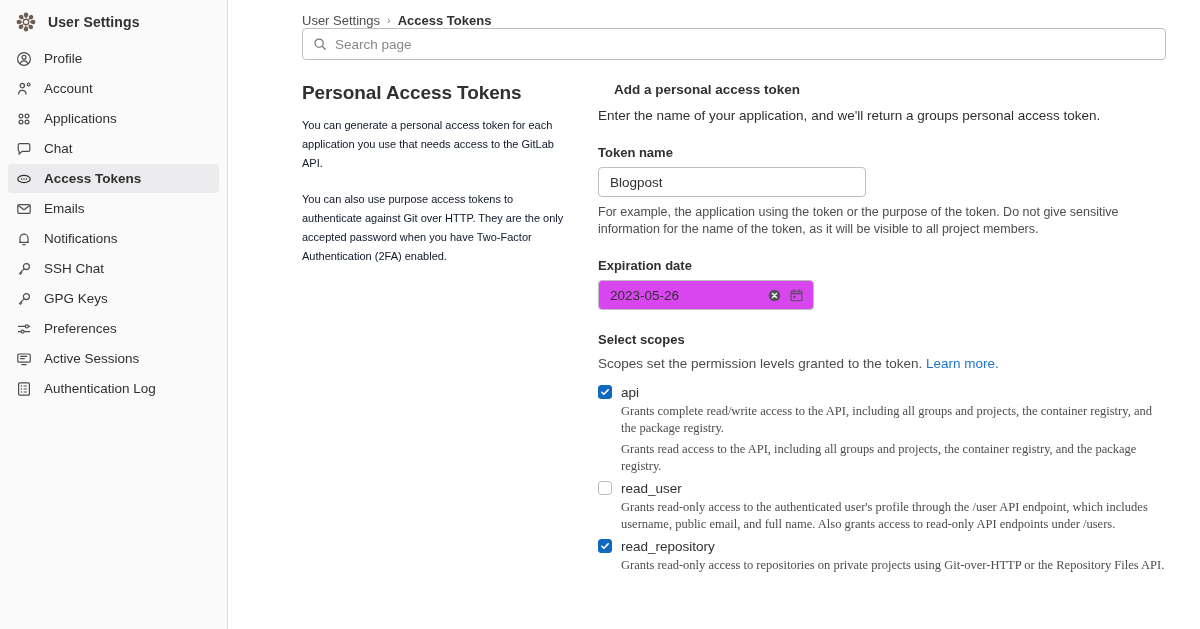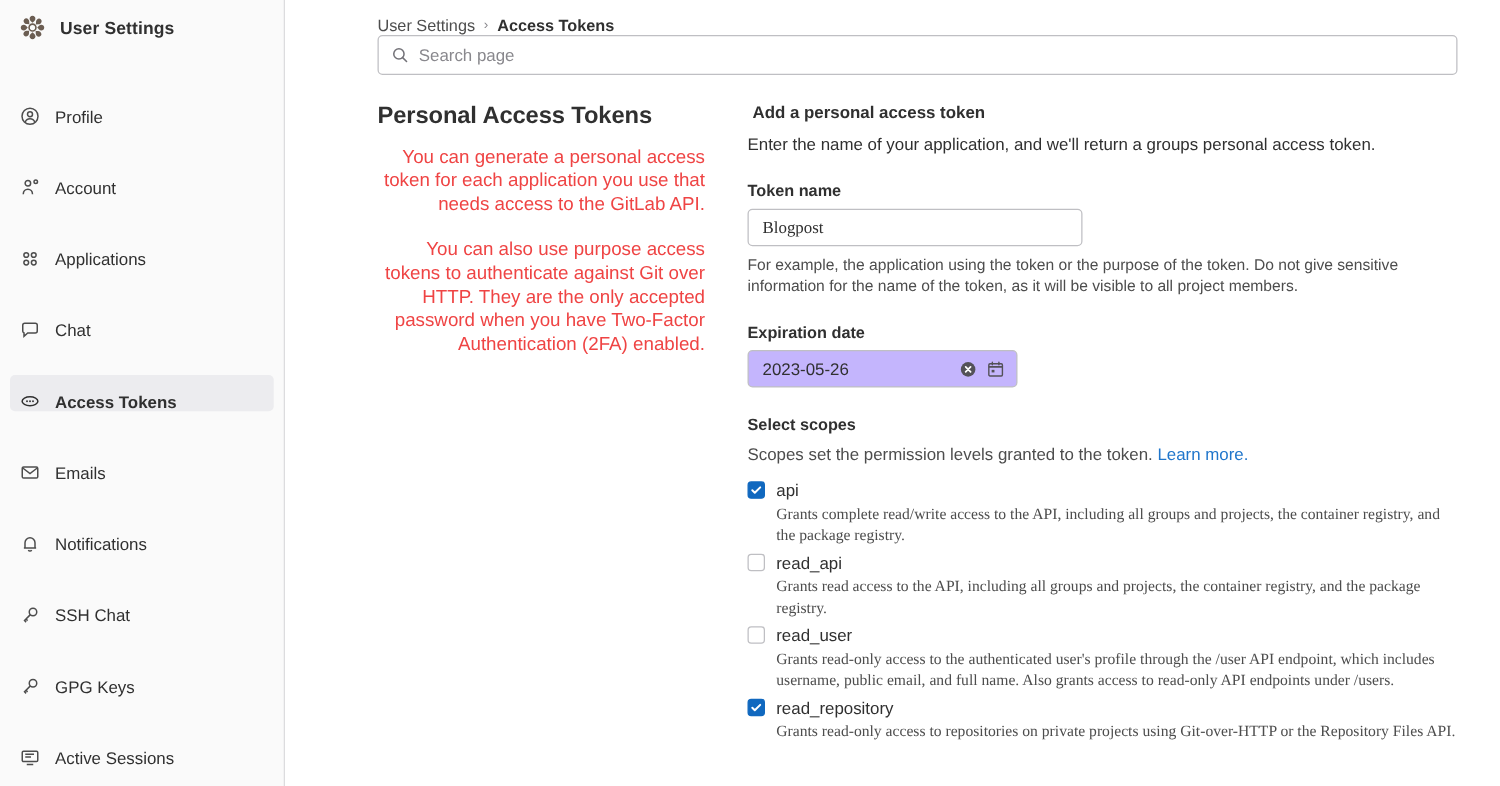--- a/index.html
+++ b/index.html
@@ -35,30 +35,29 @@
     display: block;
   }
   .brand-title {
     font-size: 14px;
     font-weight: 700;
     color: #303030;
     letter-spacing: .1px;
   }
   .nav { padding: 2px 8px 0 8px; }
   .nav-item {
-    display: flex; align-items: flex-end;
+    display: flex; align-items: center;
     gap: 12px;
     height: 29px;
     padding: 0 8px 0 8px;
     border-radius: 4px;
     margin-bottom: 1px;
     cursor: pointer;
     color: #303030;
     font-size: 13.5px;
-    margin-top: 28px;
   }
   .nav-item .nav-ico {
     width: 16px; height: 16px;
     flex: 0 0 16px;
     display: flex; align-items: center; justify-content: center;
     color: #4d4d4d;
   }
   .nav-item .nav-ico svg { display: block; }
   .nav-item.active {
     background: #ececef;
@@ -118,74 +117,73 @@
   .col-right { flex: 1 1 auto; min-width: 0; }
 
   h1.page-title {
     font-size: 19px;
     font-weight: 700;
     margin: 0 0 12px 0;
     color: #303030;
     letter-spacing: -.1px;
   }
   .para {
-    font-size: 15px;
+    font-size: 11px;
     line-height: 19px;
-    color: #ef4444;
+    color: #0f172a;
     margin: 0 0 17px 0;
-    text-align: right;
   }
 
   .sec-title {
     font-size: 13.5px;
     font-weight: 700;
     color: #303030;
-    margin: 0 0 9px 4px;
+    margin: 0 0 9px 16px;
   }
   .sec-desc {
     font-size: 13.5px;
     line-height: 19px;
     color: #303030;
     margin: 0 0 20px 0;
   }
 
   .field-label {
     font-size: 13px;
     font-weight: 700;
     color: #303030;
     margin-bottom: 7px;
   }
   .text-input {
     width: 268px;
     height: 30px;
     border: 1px solid #bfbfc3;
     border-radius: 4px;
     padding: 0 11px;
-    font-family: Liberation Serif, serif;
+    font-family: Liberation Sans, sans-serif;
     font-size: 13.5px;
     color: #303030;
     outline: none;
     background: #fff;
     display: block;
   }
   .help-text {
     font-size: 12.5px;
     line-height: 17px;
     color: #4d4d4d;
     margin-top: 7px;
     max-width: 566px;
   }
 
   .date-field {
     display: flex; align-items: center;
     width: 216px;
     height: 30px;
     border: 1px solid #bfbfc3;
     border-radius: 4px;
-    background: #c4b5fd;
+    background: #d946ef;
     padding: 0 7px 0 11px;
   }
   .date-field input {
     border: 0; outline: 0; background: transparent;
     font-family: inherit; font-size: 13.5px;
     color: #303030;
     flex: 1 1 auto; min-width: 0; padding: 0;
   }
   .date-btn {
     display: flex; align-items: center; justify-content: center;
@@ -353,20 +351,30 @@
       <div class="nav-item">
         <span class="nav-ico">
           <svg width="16" height="16" viewBox="0 0 16 16" fill="none" stroke="currentColor" stroke-width="1.2">
             <circle cx="10.4" cy="5.6" r="3"></circle>
             <path d="M8.3 7.7 3.2 12.8M4.8 11.2l1.3 1.3M3.6 12.4l1.3 1.3"></path>
           </svg>
         </span>
         <span>GPG Keys</span>
       </div>
 
+      <div class="nav-item">
+        <span class="nav-ico">
+          <svg width="16" height="16" viewBox="0 0 16 16" fill="none" stroke="currentColor" stroke-width="1.2">
+            <path d="M2 5.4h7.2M12.3 5.4h1.7M2 10.6h3.1M8.2 10.6h5.8"></path>
+            <circle cx="10.8" cy="5.4" r="1.5"></circle>
+              <circle cx="6.6" cy="10.6" r="1.5"></circle>
+          </svg>
+        </span>
+        <span>Preferences</span>
+      </div>
 
       <div class="nav-item">
         <span class="nav-ico">
           <svg width="16" height="16" viewBox="0 0 16 16" fill="none" stroke="currentColor" stroke-width="1.2">
             <rect x="1.8" y="3" width="12.4" height="8.2" rx="1"></rect>
             <path d="M4.2 5.4h7M4.2 7.6h4.6M5.4 13.6h5.2"></path>
           </svg>
         </span>
         <span>Active Sessions</span>
       </div>
@@ -458,26 +466,20 @@
                 <svg width="10" height="10" viewBox="0 0 12 12">
                     <path d="M2.2 6.3 4.6 8.7 9.8 3.5" stroke="#fff" stroke-width="1.9" fill="none" stroke-linecap="round" stroke-linejoin="round"></path>
                   </svg>
               </span>
               <span class="scope-name">api</span>
             </div>
             <div class="scope-desc">Grants complete read/write access to the API, including all groups and projects, the container registry, and the package registry.</div>
           </div>
 
           <div class="scope-row">
-            <div class="scope-head">
-              <span class="cb">
-                
-              </span>
-              <span class="scope-name">read_api</span>
-            </div>
             <div class="scope-desc">Grants read access to the API, including all groups and projects, the container registry, and the package registry.</div>
           </div>
 
           <div class="scope-row">
             <div class="scope-head">
               <span class="cb">
                 
               </span>
               <span class="scope-name">read_user</span>
             </div>

